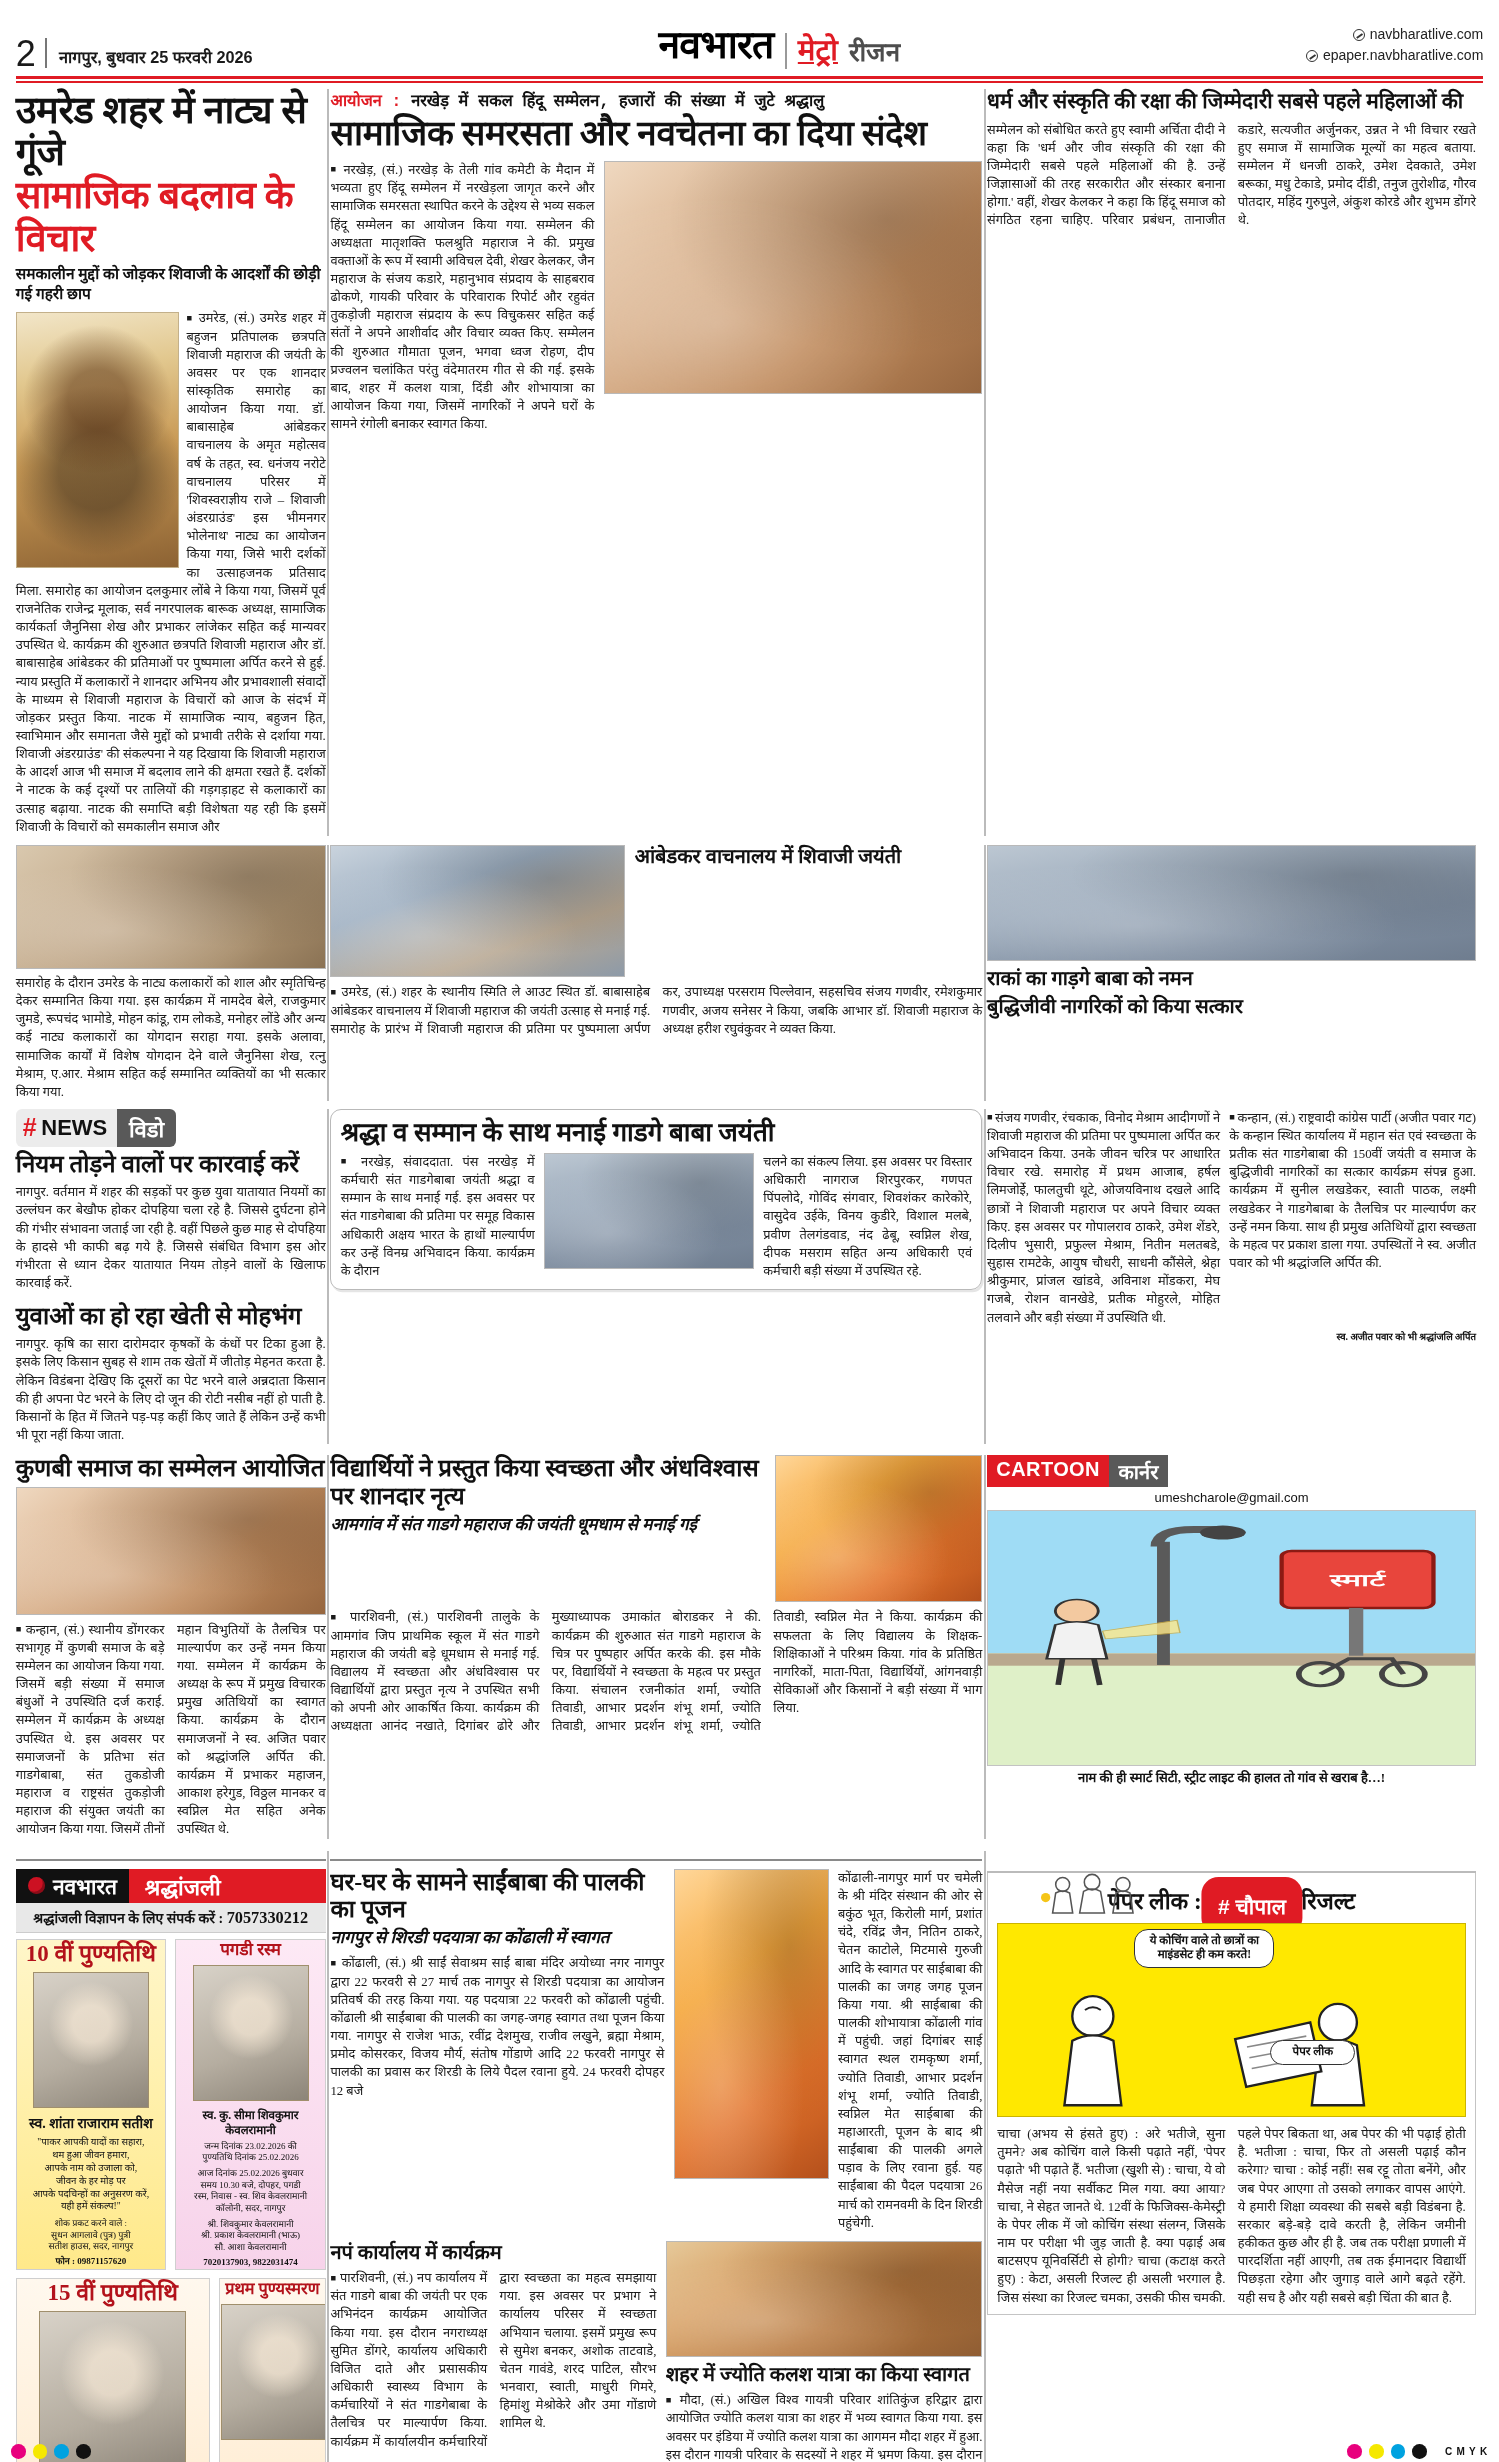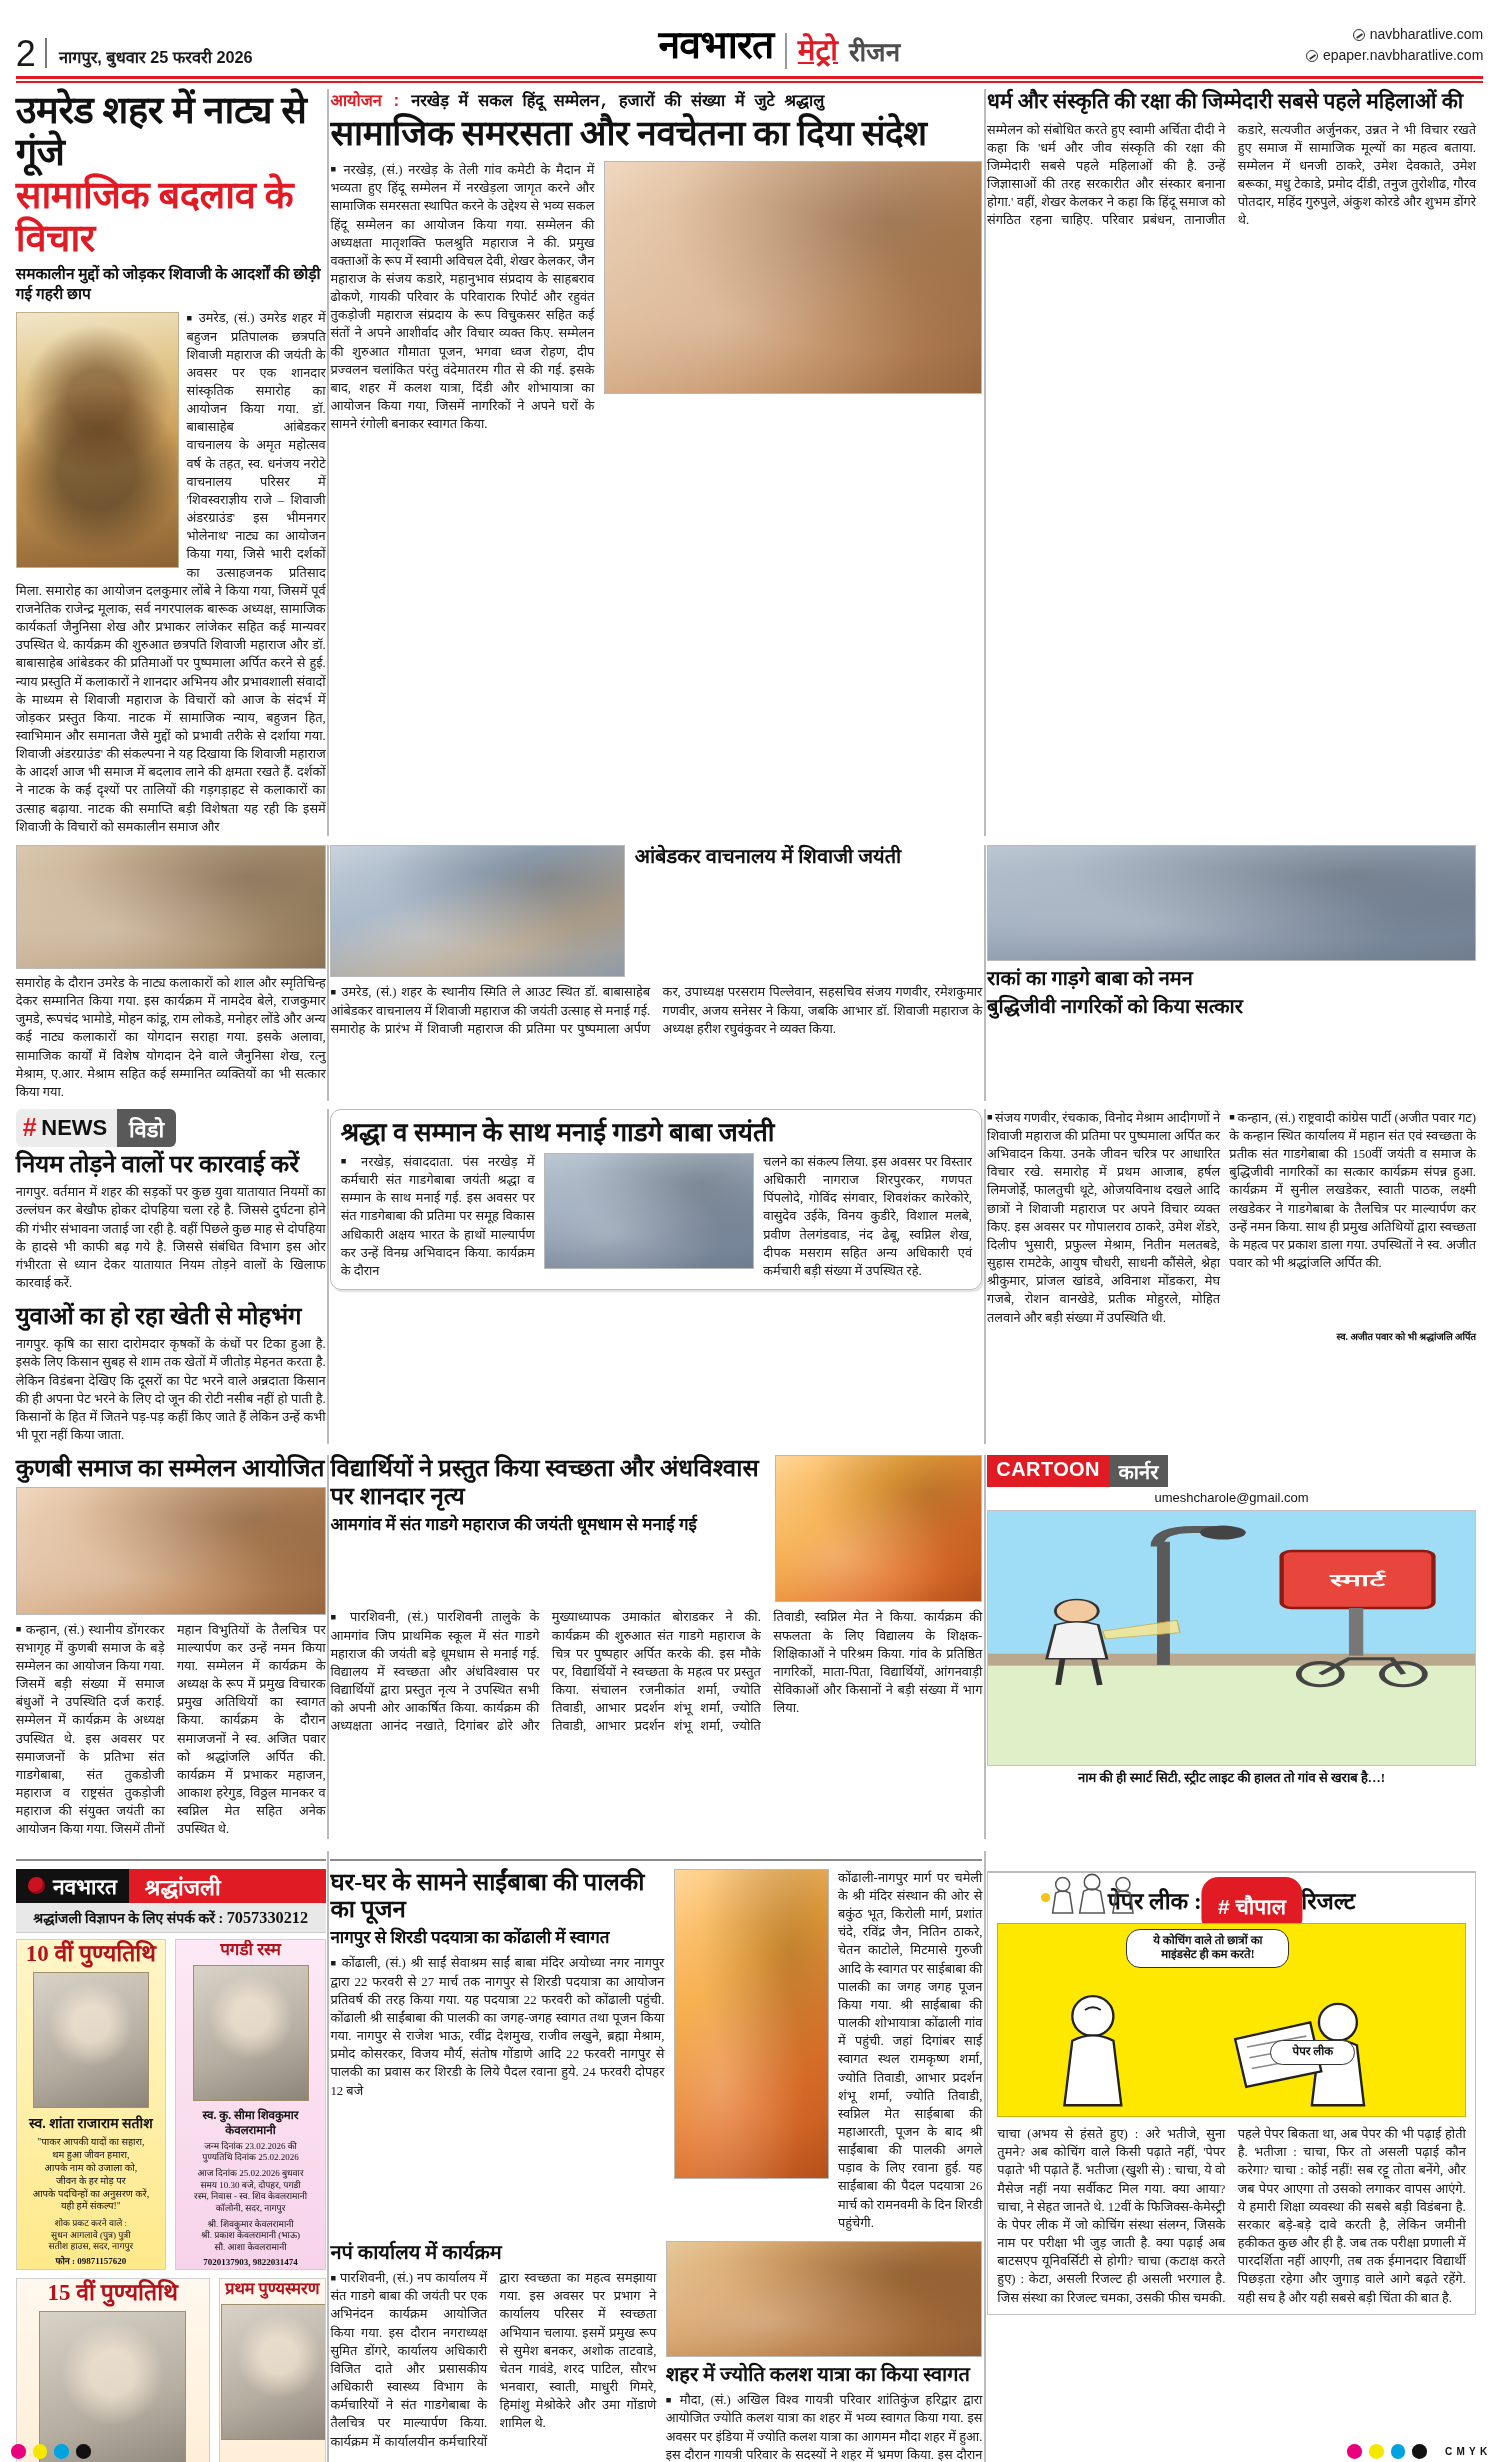--- a/index.html
+++ b/index.html
@@ -199,21 +199,21 @@
     border-radius: 11px;
     padding: 7.8px 9.3px 9.3px 9.3px;
     box-shadow: 1.6px 2.3px 0 rgba(0,0,0,.10);
   }
   .rounded-box h4 {
     font-size: 26px; font-weight: 900; line-height: 1.12; margin-bottom: 6.2px;
   }
 
   .subhead-b { font-size: 24px; font-weight: 900; line-height: 1.14; margin-bottom: 4.7px; }
   .subhead-m { font-size: 20px; font-weight: 900; line-height: 1.16; margin-bottom: 4.7px; }
-  .subhead-s { font-size: 17px; font-weight: 900; line-height: 1.18; margin-bottom: 3.9px; }
+  .subhead-s { font-size: 17px; font-weight: 900; line-height: 1.18; margin-bottom: 3.9px; font-style: italic; }
 
   .hr-grey { height: 2.3px; background: #8a8a8a; margin: 7.8px 0; }
 
   
   .cartoonbadge { display: flex; font-family: "Liberation Sans", sans-serif; }
   .cb-left { background: #e01b24; color: #fff; font-weight: 700; font-size: 20px; padding: 2.3px 9.3px; letter-spacing: 0.4px; }
   .cb-right { background: #595959; color: #fff; font-weight: 900; font-size: 20px; padding: 2.3px 9.3px; }
   .cb-mail { text-align: center; font-size: 13px; margin: 3.1px 0 4.7px 0; font-family: "Liberation Sans", sans-serif; }
   .cartoon-art {
     height: 256px;
@@ -623,21 +623,21 @@
             <path d="M110 112 q10 -7 20 0" stroke="#222" stroke-width="2.5" fill="none"></path>
 
             <circle cx="430" cy="128" r="24" fill="#fff" stroke="#222" stroke-width="3"></circle>
             <path d="M406 158 q24 -13 48 0 l9 78 h-66z" fill="#fff" stroke="#222" stroke-width="3"></path>
 
             <path d="M300 150 l95 -22 l14 64 l-95 20z" fill="#fff" stroke="#222" stroke-width="3"></path>
             <line x1="315" y1="160" x2="390" y2="146" stroke="#888" stroke-width="2"></line>
             <line x1="318" y1="174" x2="393" y2="160" stroke="#888" stroke-width="2"></line>
             <line x1="321" y1="188" x2="396" y2="174" stroke="#888" stroke-width="2"></line>
           </svg>
-          <div class="bubble" style="left:128px;top:4.7px;width:163px">ये कोचिंग वाले तो छात्रों का माइंडसेट ही कम करते!</div>
+          <div class="bubble" style="left:136px;top:4.7px;width:140px">ये कोचिंग वाले तो छात्रों का माइंडसेट ही कम करते!</div>
           <div class="bubble" style="left:272px;top:116px;width:85px">पेपर लीक</div>
         </div>
         <div class="body-text cols2">चाचा (अभय से हंसते हुए) : अरे भतीजे, सुना तुमने? अब कोचिंग वाले किसी पढ़ाते नहीं, 'पेपर पढ़ाते' भी पढ़ाते हैं. भतीजा (खुशी से) : चाचा, ये वो मैसेज नहीं नया सर्वीकट मिल गया. क्या आया? चाचा, ने सेहत जानते थे. 12वीं के फिजिक्स-केमेस्ट्री के पेपर लीक में जो कोचिंग संस्था संलग्न, जिसके नाम पर परीक्षा भी जुड़ जाती है. क्या पढ़ाई अब बाटसएप यूनिवर्सिटी से होगी? चाचा (कटाक्ष करते हुए) : केटा, असली रिजल्ट ही असली भरगाल है. जिस संस्था का रिजल्ट चमका, उसकी फीस चमकी. पहले पेपर बिकता था, अब पेपर की भी पढ़ाई होती है. भतीजा : चाचा, फिर तो असली पढ़ाई कौन करेगा? चाचा : कोई नहीं! सब रट्टू तोता बनेंगे, और जब पेपर आएगा तो उसको लगाकर वापस आएंगे. ये हमारी शिक्षा व्यवस्था की सबसे बड़ी विडंबना है. सरकार बड़े-बड़े दावे करती है, लेकिन जमीनी हकीकत कुछ और ही है. जब तक परीक्षा प्रणाली में पारदर्शिता नहीं आएगी, तब तक ईमानदार विद्यार्थी पिछड़ता रहेगा और जुगाड़ वाले आगे बढ़ते रहेंगे. यही सच है और यही सबसे बड़ी चिंता की बात है.</div>
       </div>
     </div>
   </div>
 
   <div class="colorbar">
     <div class="dots">
       <span class="dot" style="background:#e8007d"></span>

